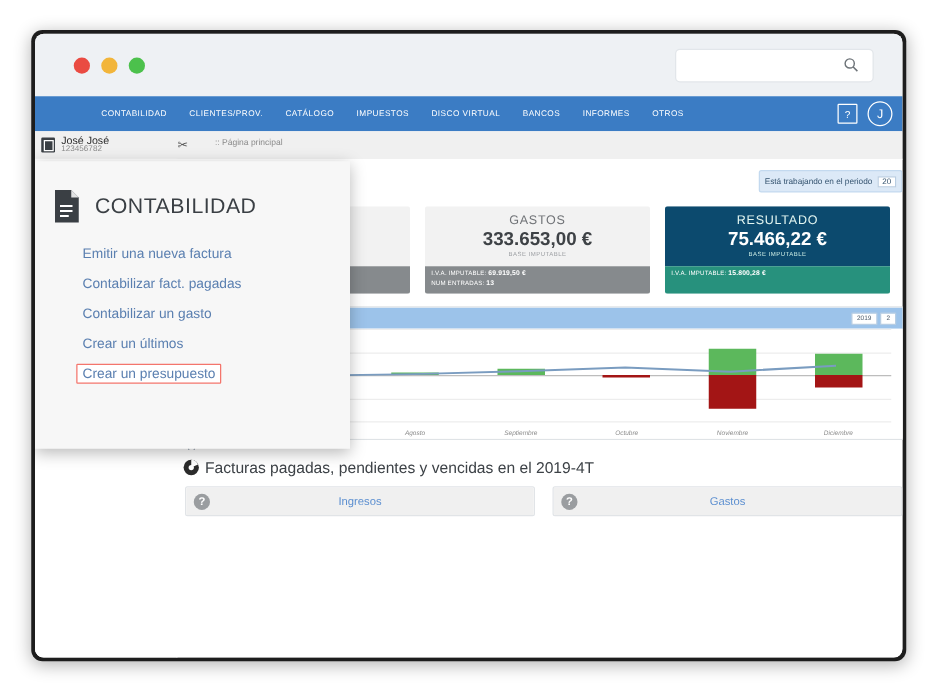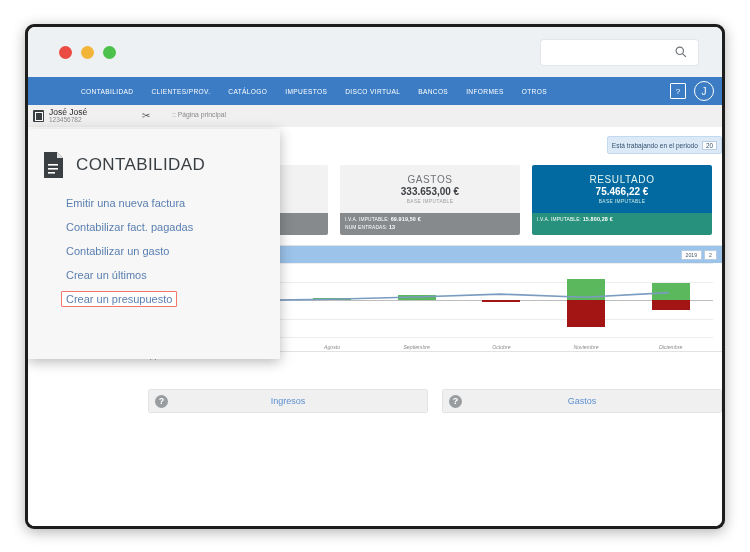--- a/index.html
+++ b/index.html
@@ -58,30 +58,30 @@
   .periodbadge{position:absolute;right:0px;top:9px;height:16px;background:#dce9f7;
                border:1px solid #c3d9ef;border-radius:2px;display:flex;align-items:center;
                padding:0 4px;gap:4px;font-size:6.6px;color:#34536f;white-space:nowrap;}
   .periodval{background:#fff;border:1px solid #b9cde2;padding:0 3px;font-size:6.4px;color:#34536f;}
 
   
   .cards{position:absolute;left:120px;top:38px;width:574px;height:70px;display:flex;gap:12px;}
   .card{width:180px;border-radius:2px;overflow:hidden;}
   .card .top{height:48px;display:flex;flex-direction:column;align-items:center;justify-content:center;}
   .card .ttl{font-size:10px;letter-spacing:.6px;}
-  .card .amt{font-size:10px;font-weight:bold;margin-top:1px;}
+  .card .amt{font-size:15px;font-weight:bold;margin-top:1px;}
   .card .sub{font-size:4.8px;letter-spacing:.4px;margin-top:2px;}
   .card .bot{height:22px;padding:3px 5px;box-sizing:border-box;}
   .card .line{font-size:4.9px;letter-spacing:.15px;line-height:7.5px;}
   .card .line b{font-size:5.4px;}
   .card.light .top{background:#f2f2f2;color:#6f7276;}
   .card.light .amt{color:#3e4246;}
   .card.light .sub{color:#9a9da1;}
   .card.light .bot{background:#868a8d;color:#fff;}
-  .card.green .top{background:#0369a1;color:#e3f6f1;}
+  .card.green .top{background:#0c4a6e;color:#e3f6f1;}
   .card.green .amt{color:#ffffff;}
   .card.green .sub{color:#cdeee6;}
   .card.green .bot{background:#27917d;color:#ffffff;}
 
   
   .chartpanel{position:absolute;left:120px;top:118px;width:574px;height:105px;
               border:1px solid #dfe3e6;border-radius:2px;overflow:hidden;background:#fff;}
   .chartHead{height:17px;background:#9cc3ea;display:flex;align-items:center;
              padding:0 6px;justify-content:space-between;}
   .chartHeadTitle{font-size:7.5px;color:#24384c;}
@@ -326,20 +326,30 @@
               <span class="xlabel">Septiembre</span>
               <span class="xlabel">Octubre</span>
               <span class="xlabel">Noviembre</span>
               <span class="xlabel">Diciembre</span>
             </div>
           </div>
       </div>
 
       <div class="vercom">[+] Ver Comentarios</div>
 
+      <div class="invTitle">
+        <span class="pieicon">
+          <svg viewBox="0 0 16 16" width="14" height="14">
+            <circle cx="8" cy="8" r="7" fill="#2b2b2b"></circle>
+            <path d="M8 8 L8 1 A7 7 0 0 1 14.2 5.2 Z" fill="#ffffff"></path>
+            <circle cx="8" cy="8" r="2.4" fill="#ffffff"></circle>
+          </svg>
+        </span>
+        <span>Facturas pagadas, pendientes y vencidas en el 2019-4T</span>
+      </div>
 
       <div class="twocol">
         <div class="colbox">
           <div class="colhead">
             <span class="qmark">?</span>
             <span class="colheadtxt">Ingresos</span>
           </div>
         </div>
         <div class="colbox">
           <div class="colhead">

